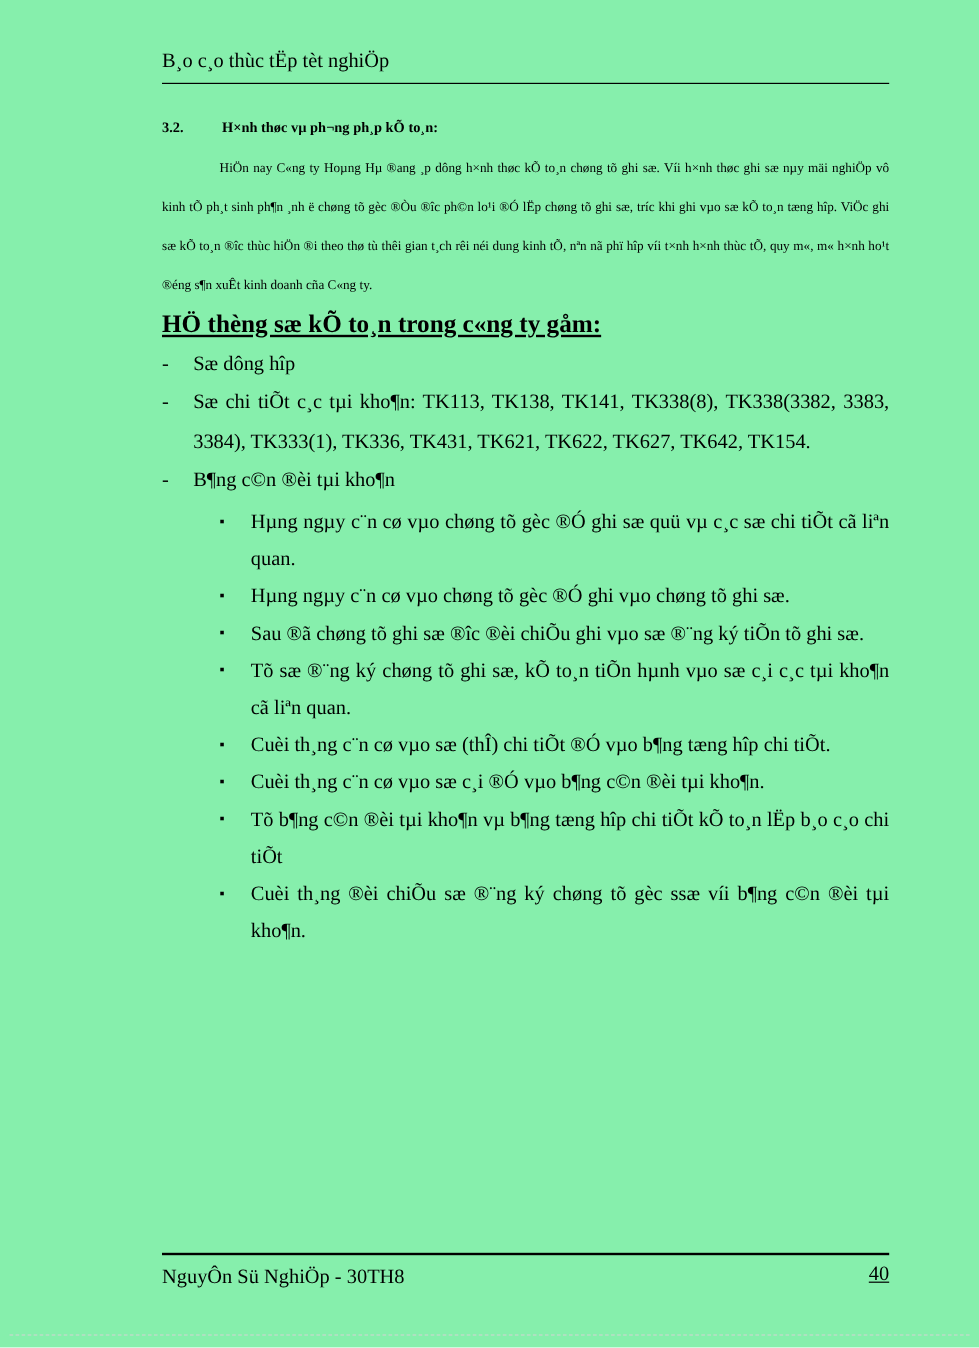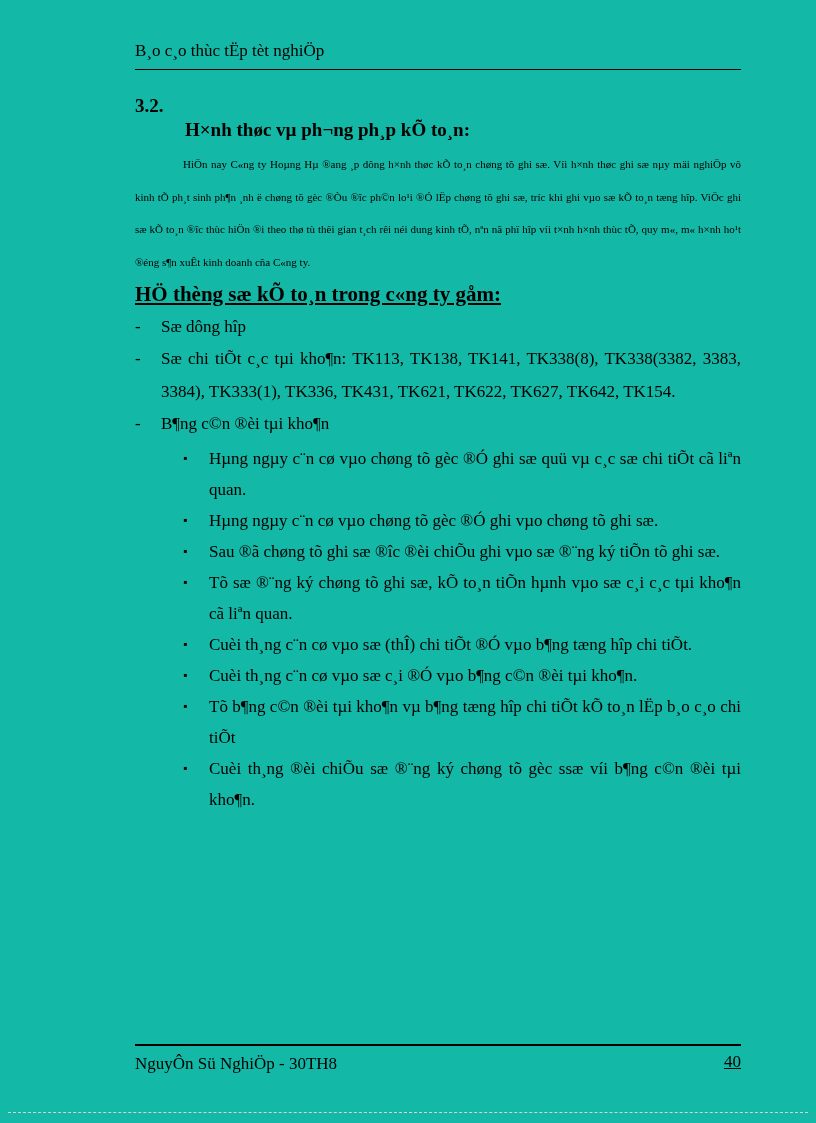--- a/index.html
+++ b/index.html
@@ -4,46 +4,46 @@
 <style>
   html, body {
     margin: 0;
     padding: 0;
     background: #ffffff;
   }
   .page {
     position: relative;
     width: 816px;
     height: 1123px;
-    background: #14b8a6;
+    background: #86efac;
     font-family: "Liberation Serif", "DejaVu Serif", serif;
     color: #000000;
     overflow: hidden;
   }
   .content {
     position: absolute;
     left: 135px;
     top: 40px;
     width: 606px;
   }
   .doc-header {
     font-size: 17px;
     line-height: 22px;
     padding-bottom: 7px;
     border-bottom: 1.5px solid #000000;
   }
   .section-heading {
     display: flex;
     margin-top: 24px;
     font-weight: bold;
-    font-size: 19px;
+    font-size: 12px;
     line-height: 24px;
   }
   .sec-num { width: 50px; flex: 0 0 50px; }
-  .sec-title { flex: 1; margin-top: 24px; }
+  .sec-title { flex: 1; }
   .intro {
     margin: 6px 0 0 0;
     font-size: 11px;
     line-height: 32.5px;
     text-align: justify;
     text-indent: 48px;
   }
   .list-heading {
     font-weight: bold;
     text-decoration: underline;

